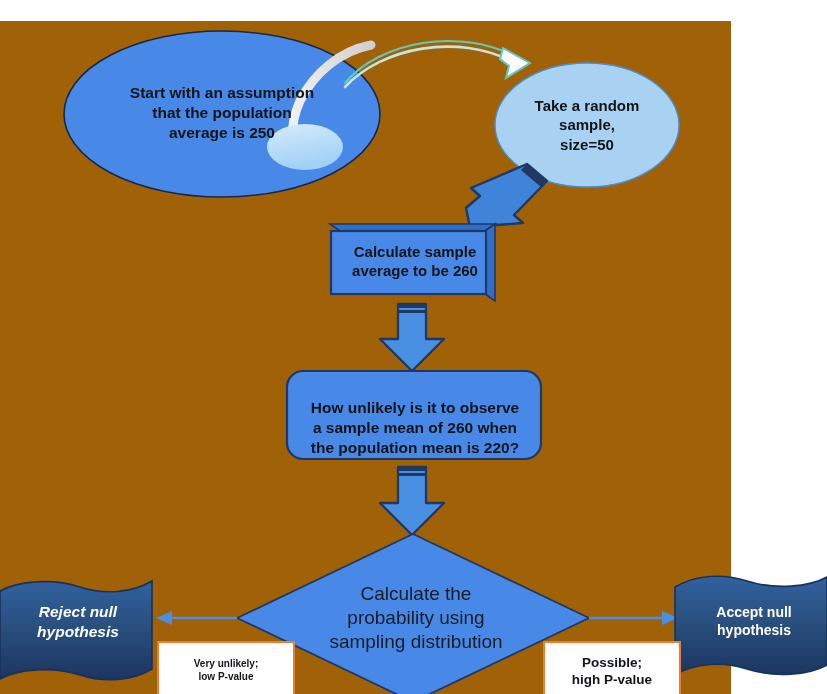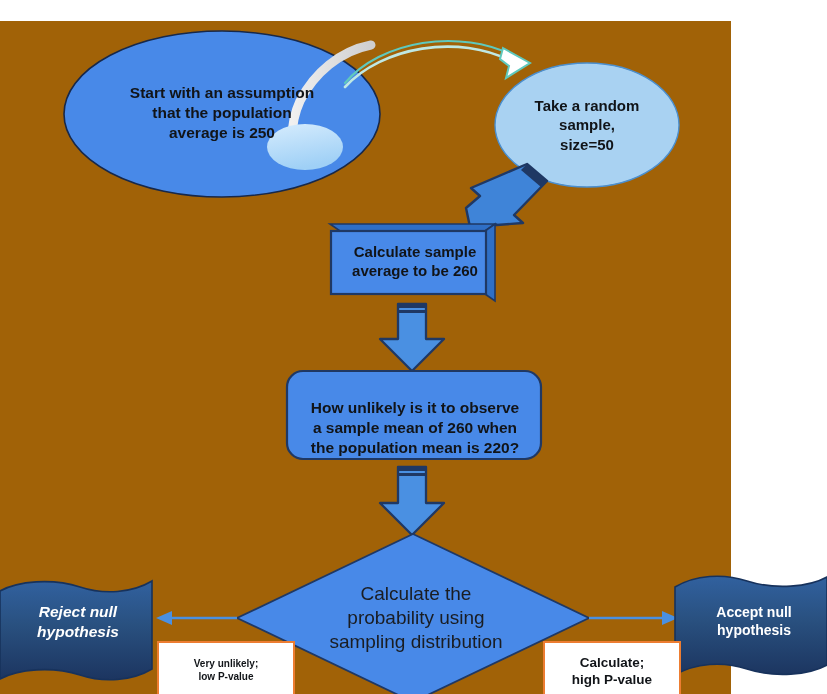--- a/index.html
+++ b/index.html
@@ -161,16 +161,16 @@
 
   <div class="node-text t-diamond">Calculate the
 probability using
 sampling distribution</div>
   <div class="node-text t-reject">Reject null
 hypothesis</div>
   <div class="node-text t-accept">Accept  null
 hypothesis</div>
   <div class="node-text t-note-left">Very unlikely;
 low P-value</div>
-  <div class="node-text t-note-right">Calculate;
+  <div class="node-text t-note-right">Possible;
 high P-value</div>
 
 </div>
 
 </body></html>

